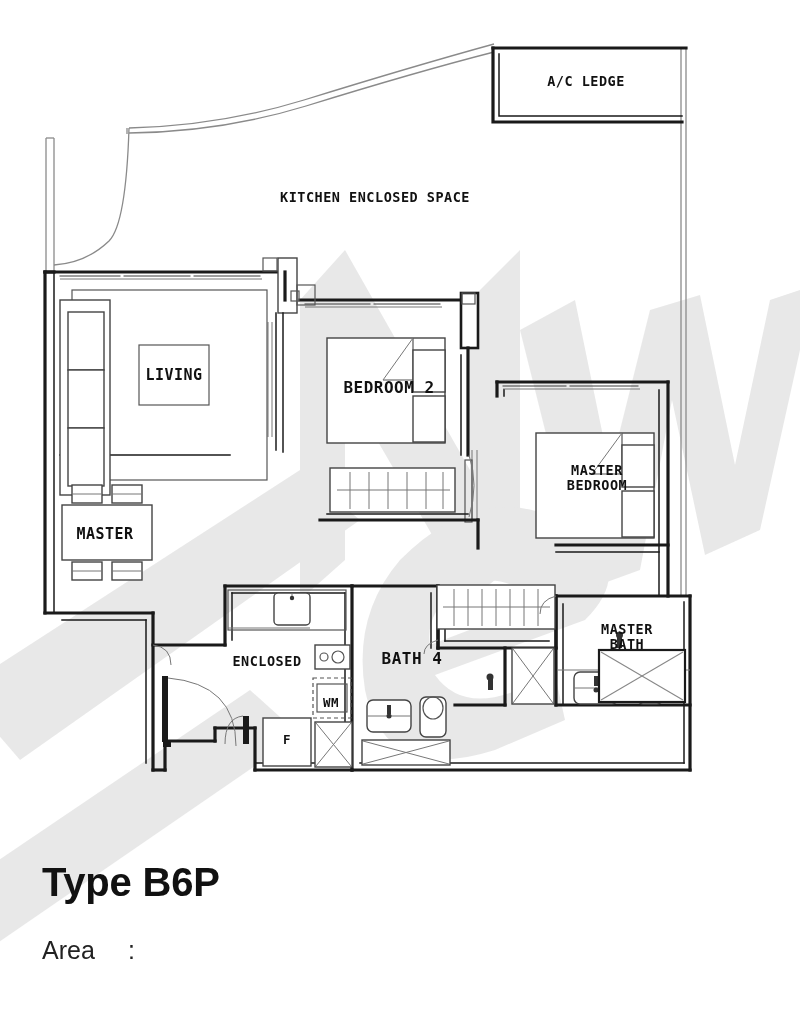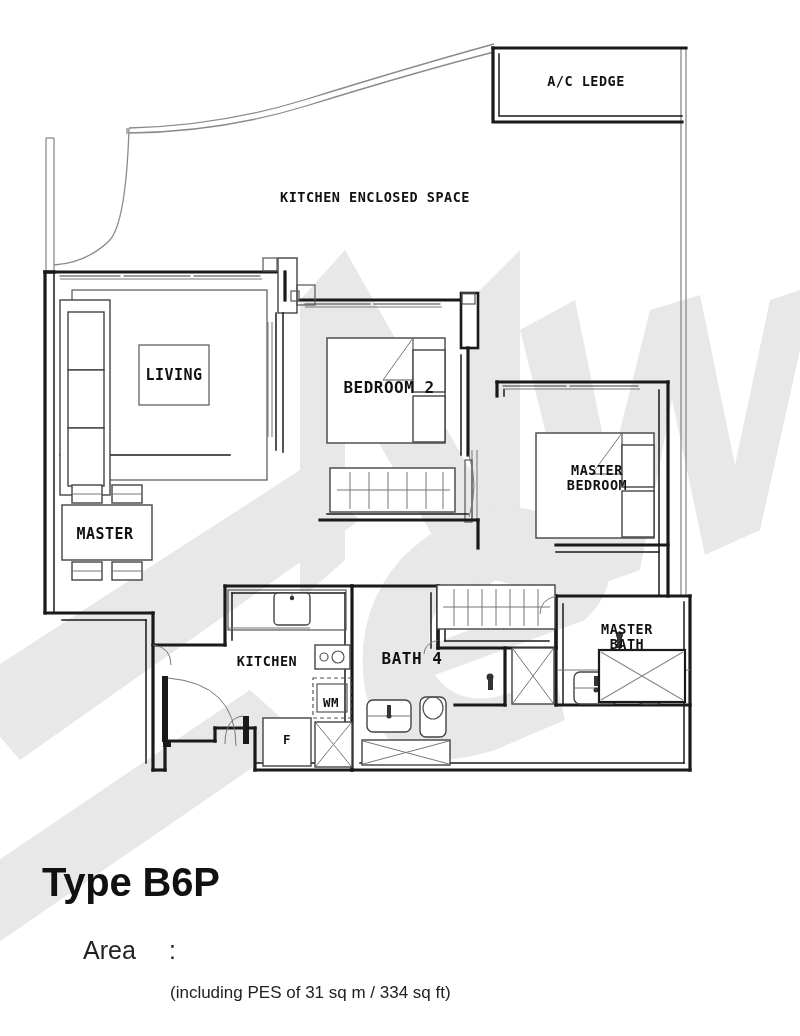--- a/index.html
+++ b/index.html
@@ -12,21 +12,21 @@
   #stage{position:absolute;left:0;top:0;width:800px;height:808px;}
   #planSvg{position:absolute;left:0;top:0;width:800px;height:1036px;}
 
   
   .caption{position:absolute;left:42px;top:862px;width:740px;}
   .plan-title{
     font-size:40px;font-weight:bold;color:#111;letter-spacing:-0.2px;
     line-height:1;margin:0 0 34px 0;
   }
   .area-row{display:flex;align-items:baseline;font-size:25px;color:#222;}
-  .area-label{width:86px;flex:0 0 86px;margin-left:41px;}
+  .area-label{width:86px;flex:0 0 86px;}
   .area-colon{width:22px;flex:0 0 22px;}
   .area-value{white-space:nowrap;}
   .area-note{margin-top:18px;padding-left:128px;font-size:17px;color:#222;}
 
   
   .rm{
     position:absolute;
     font-family:"DejaVu Sans Mono", monospace;
     font-weight:bold;color:#111;
     letter-spacing:0.5px;white-space:pre;
@@ -1186,29 +1186,28 @@
       </g>
     </svg>
 
   <div class="rm c s14" style="left:586px;top:74px;">A/C LEDGE</div>
   <div class="rm c s14" style="left:375px;top:190px;">KITCHEN ENCLOSED SPACE</div>
   <div class="rm c s15" style="left:174px;top:367px;">LIVING</div>
   <div class="rm c s15" style="left:105px;top:526px;">MASTER</div>
   <div class="rm c s16" style="left:389px;top:379px;">BEDROOM 2</div>
   <div class="rm c s14" style="left:597px;top:463px;">MASTER
 BEDROOM</div>
-  <div class="rm c s14" style="left:267px;top:654px;">KITCHEN</div>
+  <div class="rm c s14" style="left:267px;top:654px;">ENCLOSED</div>
   <div class="rm c s16" style="left:412px;top:650px;">BATH 4</div>
   <div class="rm c s14" style="left:627px;top:622px;">MASTER
 BATH</div>
   <div class="rm c s13" style="left:331px;top:696px;">WM</div>
   <div class="rm c s13" style="left:287px;top:733px;">F</div>
 
   <div class="caption">
     <div class="plan-title">Type B6P</div>
     <div class="area-row">
       <div class="area-label">Area</div>
       <div class="area-colon">:</div>
     </div>
-    <div class="area-note">(including PES of 31 sq m / 334 sq ft)</div>
   </div>
 
 </div>
 
 </body></html>

